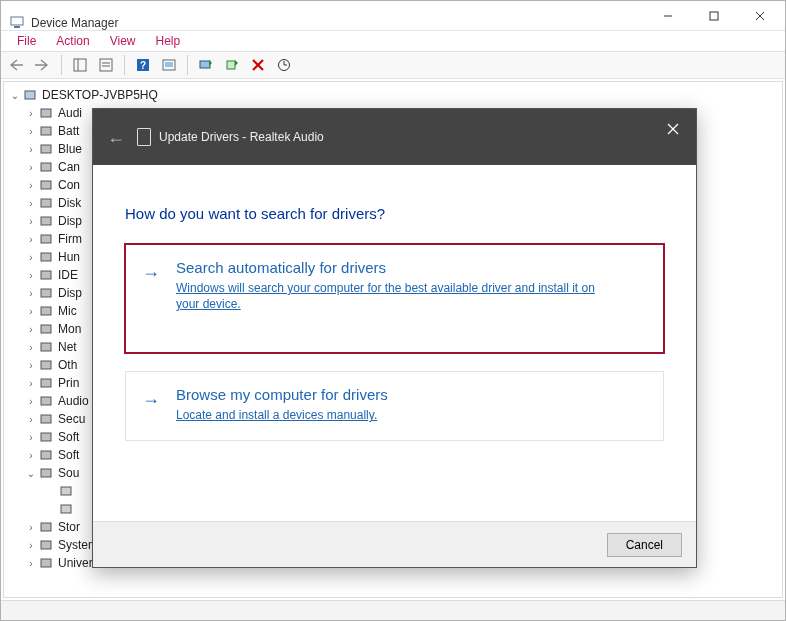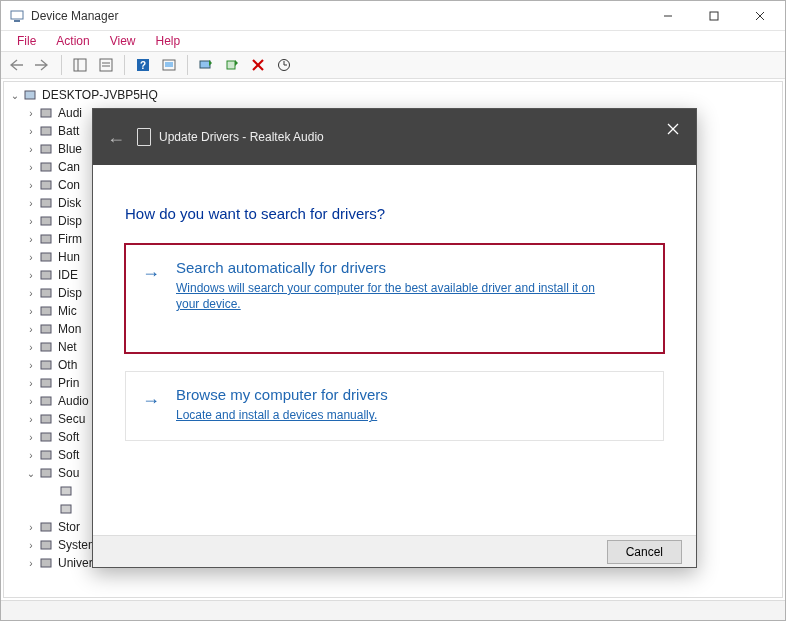--- a/index.html
+++ b/index.html
@@ -1,20 +1,20 @@
 <!DOCTYPE html>
 <html><head>
 <meta charset="utf-8">
 <style>
 * { box-sizing: border-box; margin: 0; padding: 0; font-family: "Segoe UI", Tahoma, sans-serif; }
 body { background: #fff; width: 786px; height: 621px; overflow: hidden; position: relative; }
 
 
 .main-window { width: 786px; height: 621px; border: 1px solid #b0b0b0; background: #fff; display: flex; flex-direction: column; }
-.titlebar { height: 30px; display: flex; align-items: center; padding: 0 2px 0 8px; border-bottom: 1px solid #e5e5e5; font-size: 12px; color: #333; }
+.titlebar { height: 30px; display: flex; align-items: flex-end; padding: 0 2px 0 8px; border-bottom: 1px solid #e5e5e5; font-size: 12px; color: #333; }
 .titlebar .app-icon { width: 16px; height: 16px; margin-right: 6px; display: inline-flex; align-items: center; justify-content: center; }
 .titlebar .title-text { flex: 1; }
 .titlebar .win-controls { display: flex; }
 .titlebar .wc { width: 46px; height: 28px; display: flex; align-items: center; justify-content: center; color: #555; }
 
 .menubar { height: 20px; display: flex; align-items: center; padding: 0 6px; font-size: 12px; color: #be185d; gap: 0; }
 .menubar .mi { padding: 2px 10px; }
 
 .toolbar { height: 28px; border-top: 1px solid #e0e0e0; border-bottom: 1px solid #e0e0e0; display: flex; align-items: center; padding: 0 4px; gap: 2px; background: #f8f8f8; }
 .toolbar .tb { width: 24px; height: 24px; display: flex; align-items: center; justify-content: center; color: #444; border: 1px solid transparent; border-radius: 2px; }
@@ -38,21 +38,21 @@
 .dialog-header .hdr-icon { width: 14px; height: 18px; border: 1px solid #ddd; border-radius: 1px; margin-right: 8px; }
 .dialog-header .hdr-text { font-size: 12px; color: #eee; }
 .dialog-header .close-x { position: absolute; right: 8px; top: 8px; width: 30px; height: 24px; color: #fff; display: flex; align-items: center; justify-content: center; font-size: 14px; }
 .dialog-body { padding: 40px 32px 0 32px; }
 .dialog-body h2 { font-size: 15px; color: #003399; font-weight: 400; margin-bottom: 22px; }
 .option { border: 1px solid #e3e3e3; padding: 14px 18px 16px 50px; margin-bottom: 18px; position: relative; cursor: pointer; }
 .option.highlighted { outline: 2px solid #a01030; outline-offset: -1px; padding-bottom: 40px; }
 .option .opt-arrow { position: absolute; left: 16px; top: 16px; color: #2067b2; font-size: 18px; }
 .option .opt-title { color: #2067b2; font-size: 15px; margin-bottom: 4px; }
 .option .opt-desc { color: #2067b2; font-size: 12px; line-height: 1.35; max-width: 430px; text-decoration: underline; }
-.dialog-footer { position: absolute; bottom: 0; left: 0; right: 0; height: 32px; border-top: 1px solid #ddd; background: #f0f0f0; display: flex; align-items: center; justify-content: flex-end; padding: 0 14px; }
+.dialog-footer { position: absolute; bottom: 0; left: 0; right: 0; height: 46px; border-top: 1px solid #ddd; background: #f0f0f0; display: flex; align-items: center; justify-content: flex-end; padding: 0 14px; }
 .dialog-footer button { height: 24px; padding: 0 18px; font-size: 12px; background: #e1e1e1; border: 1px solid #adadad; cursor: pointer; }
 
 svg { display: block; }
 </style>
 </head>
 <body>
 
 <div class="main-window">
   <div class="titlebar">
     <span class="app-icon">

